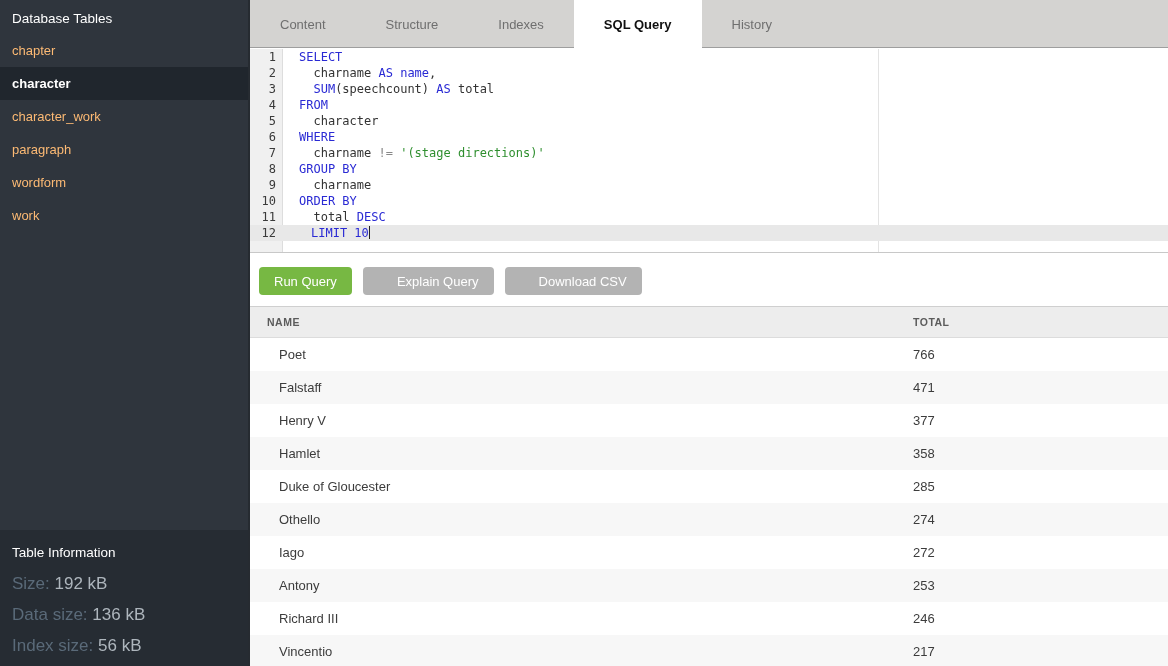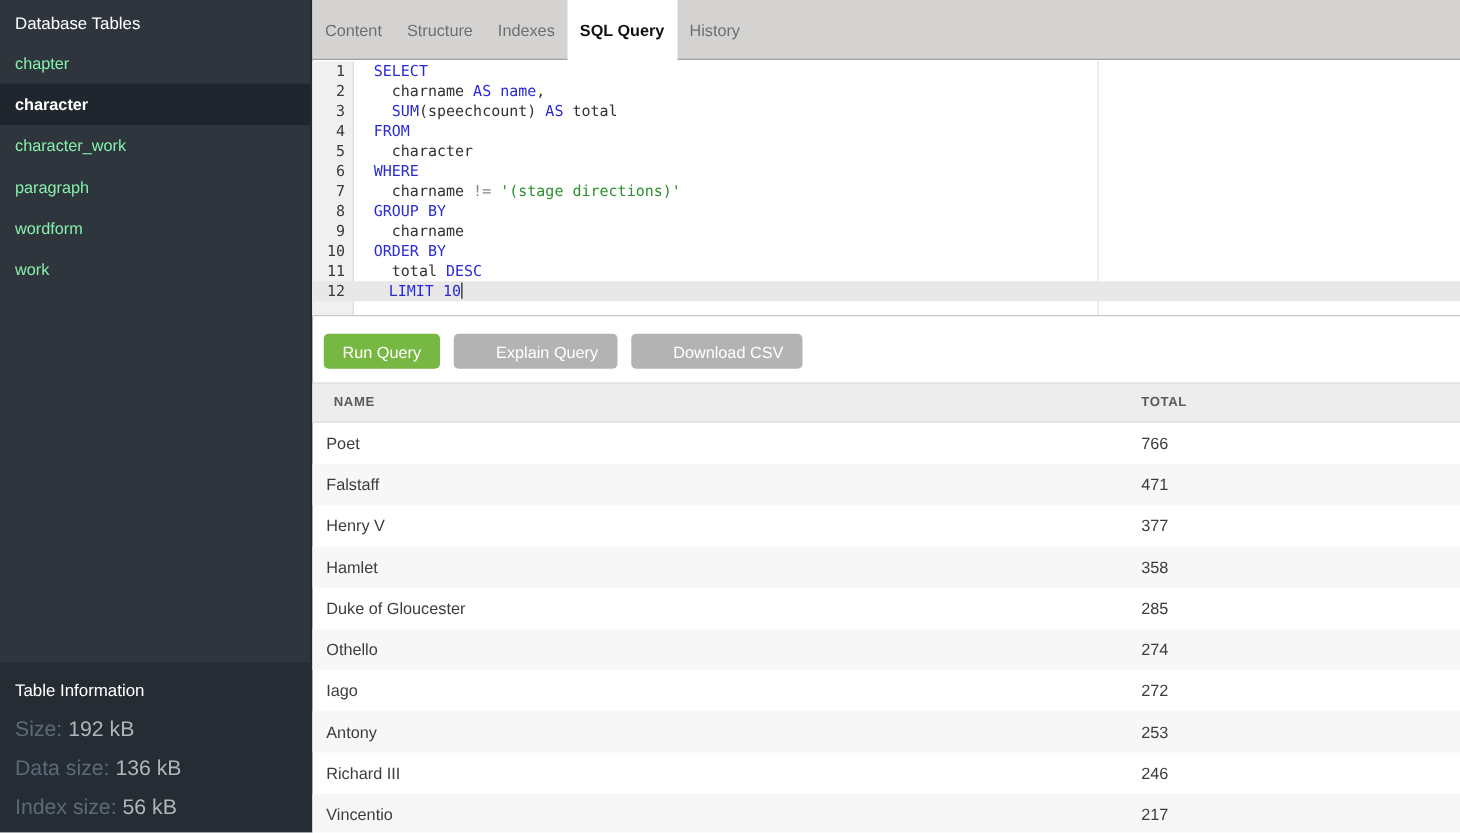--- a/index.html
+++ b/index.html
@@ -3,38 +3,38 @@
 <meta charset="utf-8">
 <style>
   * { box-sizing: border-box; margin: 0; padding: 0; }
   html,body { width:1168px; height:666px; overflow:hidden; }
   body { font-family:"Liberation Sans", sans-serif; background:#fff; position:relative; }
 
   
   .sidebar { position:absolute; left:0; top:0; width:250px; height:666px;
              background:var(--sidebar-bg,#2f353d); border-right:2px solid #262b31; }
   .sidebar-title { color:#fff; font-size:13.5px; padding:11px 12px 8px 12px; }
-  .table-item { height:33px; line-height:33px; padding-left:12px; color:#86efac;
+  .table-item { height:33px; line-height:33px; padding-left:12px; color:#fdba74;
                 font-size:13px; cursor:pointer; }
   .table-item.active { background:var(--sidebar-active,#20262d); color:#fff; font-weight:bold; }
 
   .info-panel { position:absolute; left:0; bottom:0; width:100%; height:136px;
                 background:#262c33; padding:15px 12px 0 12px; }
   .info-title { color:#fff; font-size:13.5px; margin-bottom:14px; }
   .info-row { font-size:17px; margin-bottom:11px; }
   .info-label { color:#5a6a79; }
   .info-value { color:#aeb6bd; }
 
   
   .main { position:absolute; left:250px; top:0; width:918px; height:666px; background:#fff; }
 
   
   .tabbar { position:absolute; left:0; top:0; width:100%; height:48px;
             background:#d4d3d1; border-bottom:1px solid #9e9e9e; display:flex; }
-  .tab { height:48px; padding:0 10px; display:flex; align-items:center;
+  .tab { height:48px; padding:0 30px; display:flex; align-items:center;
          font-size:13px; color:#6f6f6f; cursor:pointer;text-align:right; }
   .tab.active { background:#fff; color:#111; font-weight:bold; height:49px; }
 
   
   .editor { position:absolute; left:0; top:49px; width:100%; height:204px;
             background:#fff; border-bottom:1px solid #c8c8c8;
             font-family:"DejaVu Sans Mono", monospace; font-size:12px; }
   .gutter-bg { position:absolute; left:0; top:0; width:33px; height:100%;
                background:#f0f0f0; border-right:1px solid #ddd; }
   .ruler { position:absolute; left:628px; top:0; width:1px; height:100%; background:#e3e3e3; }
@@ -59,21 +59,21 @@
 
   
   .results { position:absolute; left:0; top:306px; width:100%; border-top:1px solid #cfcfcf; }
   .thead { height:31px; background:#ededed; border-bottom:1px solid #dcdcdc;
            display:grid; grid-template-columns:663px 1fr; align-items:center; }
   .th { font-size:10.5px; font-weight:bold; color:#5b5b5b; letter-spacing:0.5px; }
   .th.name { padding-left:17px; }
   .rrow { height:33px; display:grid; grid-template-columns:663px 1fr; align-items:center;
           font-size:13px; color:#3c3c3c; }
   .rrow:nth-child(even) { background:#f7f7f7; }
-  .cell.name { padding-left:11px; }
+  .cell.name { padding-left:29px; }
 </style>
 </head>
 <body>
 
 <div class="sidebar">
   <div class="sidebar-title">Database Tables</div>
   <div id="table-list">
       <div class="table-item">chapter</div>
       <div class="table-item active">character</div>
       <div class="table-item">character_work</div>

